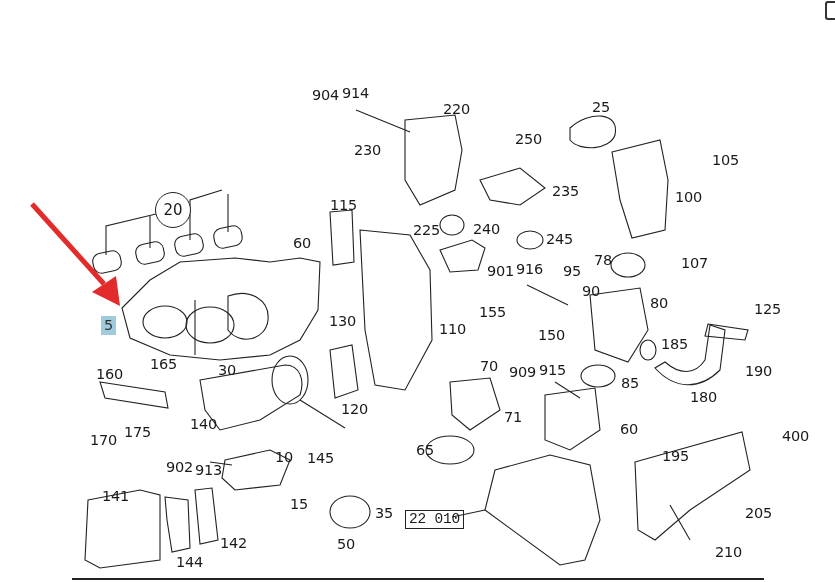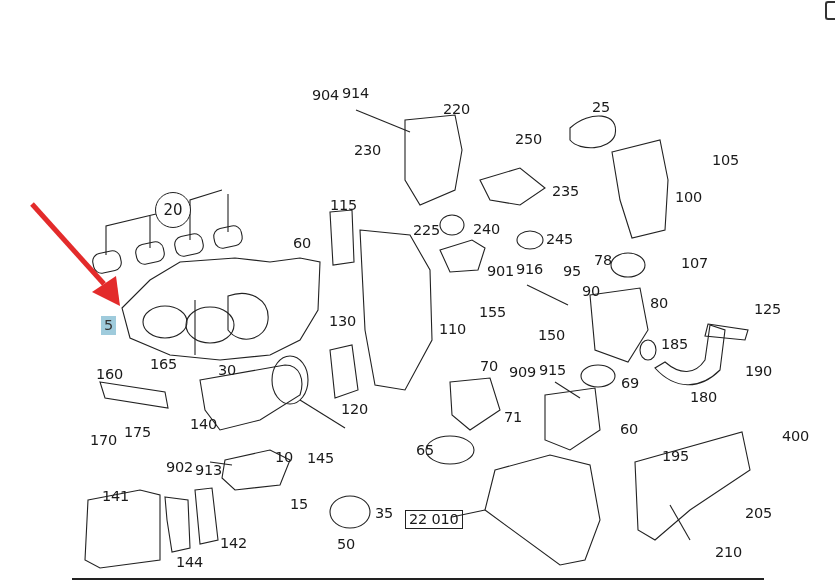--- a/index.html
+++ b/index.html
@@ -1,21 +1,21 @@
 <!DOCTYPE html>
 <html><head>
 <meta charset="utf-8">
 <style>
   html, body { margin:0; padding:0; background:#ffffff; }
   body { width:835px; height:582px; position:relative; overflow:hidden;
          font-family:"DejaVu Sans", sans-serif; color:#1a1a1a; }
   #diagram { position:absolute; left:0; top:0; width:835px; height:582px; }
   .lbl { position:absolute; font-size:14.5px; line-height:1; white-space:nowrap; color:#1a1a1a; letter-spacing:-0.2px; }
   .lbl.hl { background:#9fcbdc; padding:2px 3px; color:#333; }
-  .lbl.box { border:1px solid #222; padding:1px 3px; }
+  .lbl.box { border:1px solid #222; padding:1px 3px;font-family:Liberation Mono, monospace; }
   .circ { position:absolute; width:34px; height:34px; border:1px solid #222; border-radius:50%;
           display:flex; align-items:center; justify-content:center; font-size:15px; background:#fff; }
   .corner { position:absolute; right:0; top:1px; width:8px; height:15px; border:2px solid #333; border-right:none; border-radius:3px 0 0 3px; }
   .baseline { position:absolute; left:72px; top:578px; width:692px; height:2px; background:#222; }
 </style>
 </head>
 <body>
 
 <div id="diagram">
   <svg width="835" height="582" viewBox="0 0 835 582">
@@ -143,21 +143,21 @@
   <span class="lbl" style="left:439px;top:322px">110</span>
   <span class="lbl" style="left:538px;top:328px">150</span>
   <span class="lbl" style="left:661px;top:337px">185</span>
   <span class="lbl" style="left:150px;top:357px">165</span>
   <span class="lbl" style="left:218px;top:363px">30</span>
   <span class="lbl" style="left:480px;top:359px">70</span>
   <span class="lbl" style="left:509px;top:365px">909</span>
   <span class="lbl" style="left:539px;top:363px">915</span>
   <span class="lbl" style="left:745px;top:364px">190</span>
   <span class="lbl" style="left:96px;top:367px">160</span>
-  <span class="lbl" style="left:621px;top:376px">69</span>
+  <span class="lbl" style="left:621px;top:376px">85</span>
   <span class="lbl" style="left:690px;top:390px">180</span>
   <span class="lbl" style="left:341px;top:402px">120</span>
   <span class="lbl" style="left:504px;top:410px">71</span>
   <span class="lbl" style="left:190px;top:417px">140</span>
   <span class="lbl" style="left:124px;top:425px">175</span>
   <span class="lbl" style="left:620px;top:422px">60</span>
   <span class="lbl" style="left:90px;top:433px">170</span>
   <span class="lbl" style="left:782px;top:429px">400</span>
   <span class="lbl" style="left:416px;top:443px">65</span>
   <span class="lbl" style="left:662px;top:449px">195</span>

